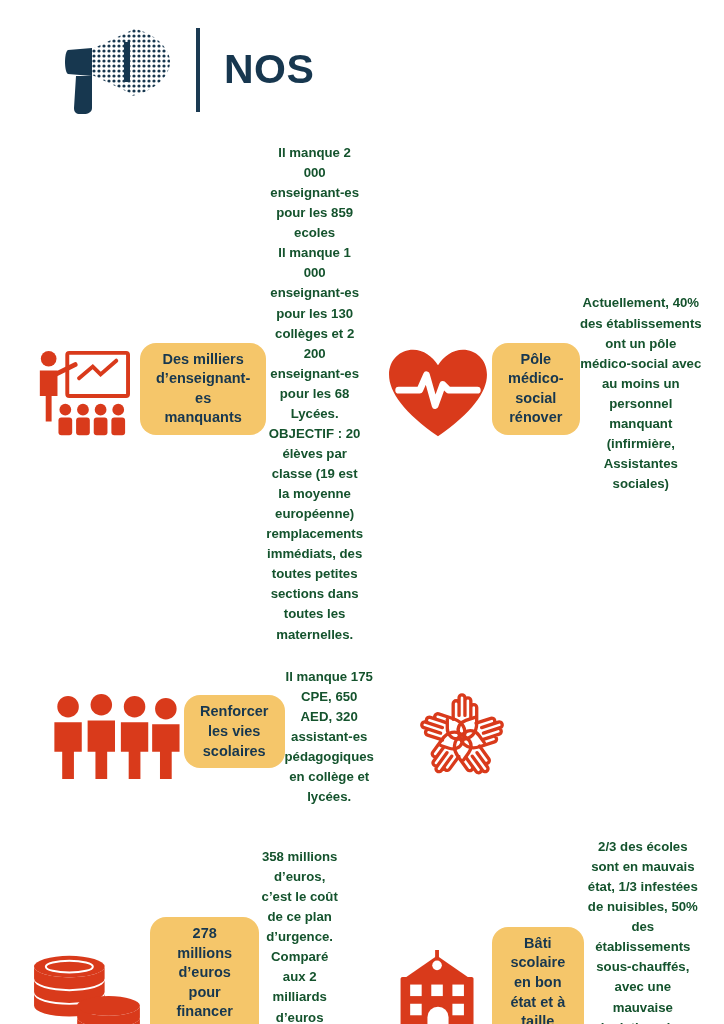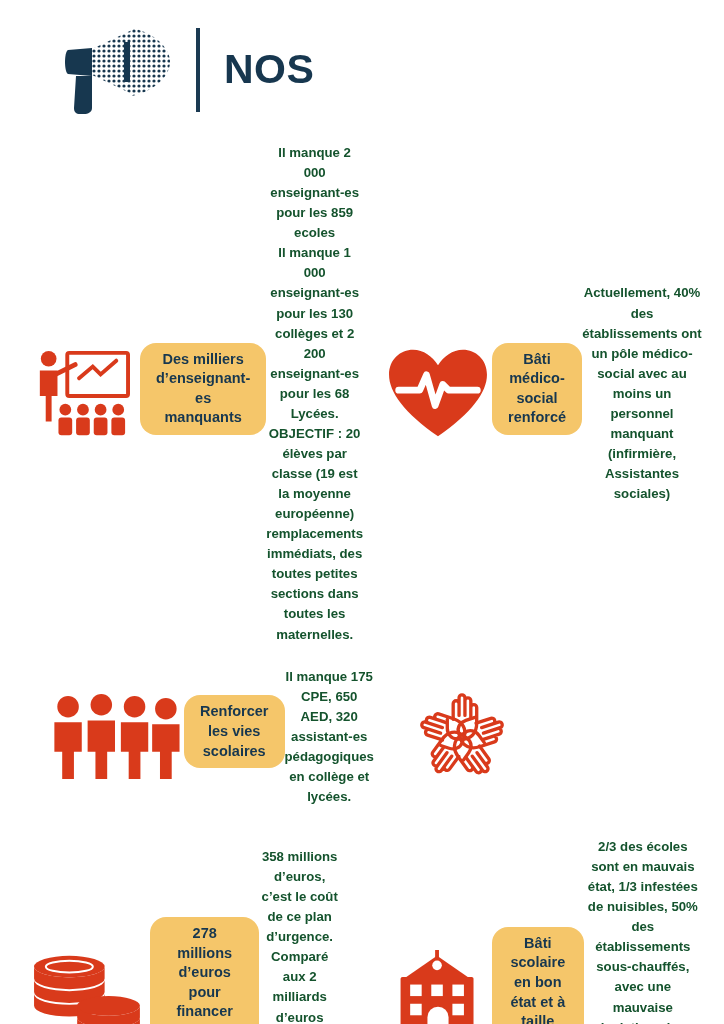--- a/index.html
+++ b/index.html
@@ -145,21 +145,21 @@
 OBJECTIF : 20 élèves par classe (19 est la moyenne européenne) remplacements immédiats, des toutes petites sections dans toutes les maternelles.</div>
   </div>
 
   <div class="cell row1">
     <div class="icon-wrap">
       <svg viewBox="0 0 110 100" width="108" height="96">
         <path d="M55 94 C20 70 4 48 4 30 C4 14 16 4 29 4 C40 4 49 11 55 20 C61 11 70 4 81 4 C94 4 106 14 106 30 C106 48 90 70 55 94 Z" fill="#d93a1b"></path>
         <path d="M14 46 H36 L43 30 L52 62 L60 40 L66 46 H96" fill="none" stroke="#ffffff" stroke-width="7" stroke-linecap="round" stroke-linejoin="round"></path>
       </svg>
     </div>
-    <div class="banner">Bâti médico-social renforcé</div>
+    <div class="banner">Pôle médico-social rénover</div>
     <div class="body-text">Actuellement, 40% des établissements ont un pôle médico-social avec au moins un personnel manquant (infirmière, Assistantes sociales)</div>
   </div>
 
   <div class="cell row2">
     <div class="icon-wrap">
       <svg viewBox="0 0 140 90" width="138" height="88">
         <g fill="#d93a1b">
           <circle cx="22" cy="14" r="11"></circle>
           <path d="M8 30 h28 v30 h-8 v28 h-12 v-28 h-8 z"></path>
           <circle cx="56" cy="12" r="11"></circle>

